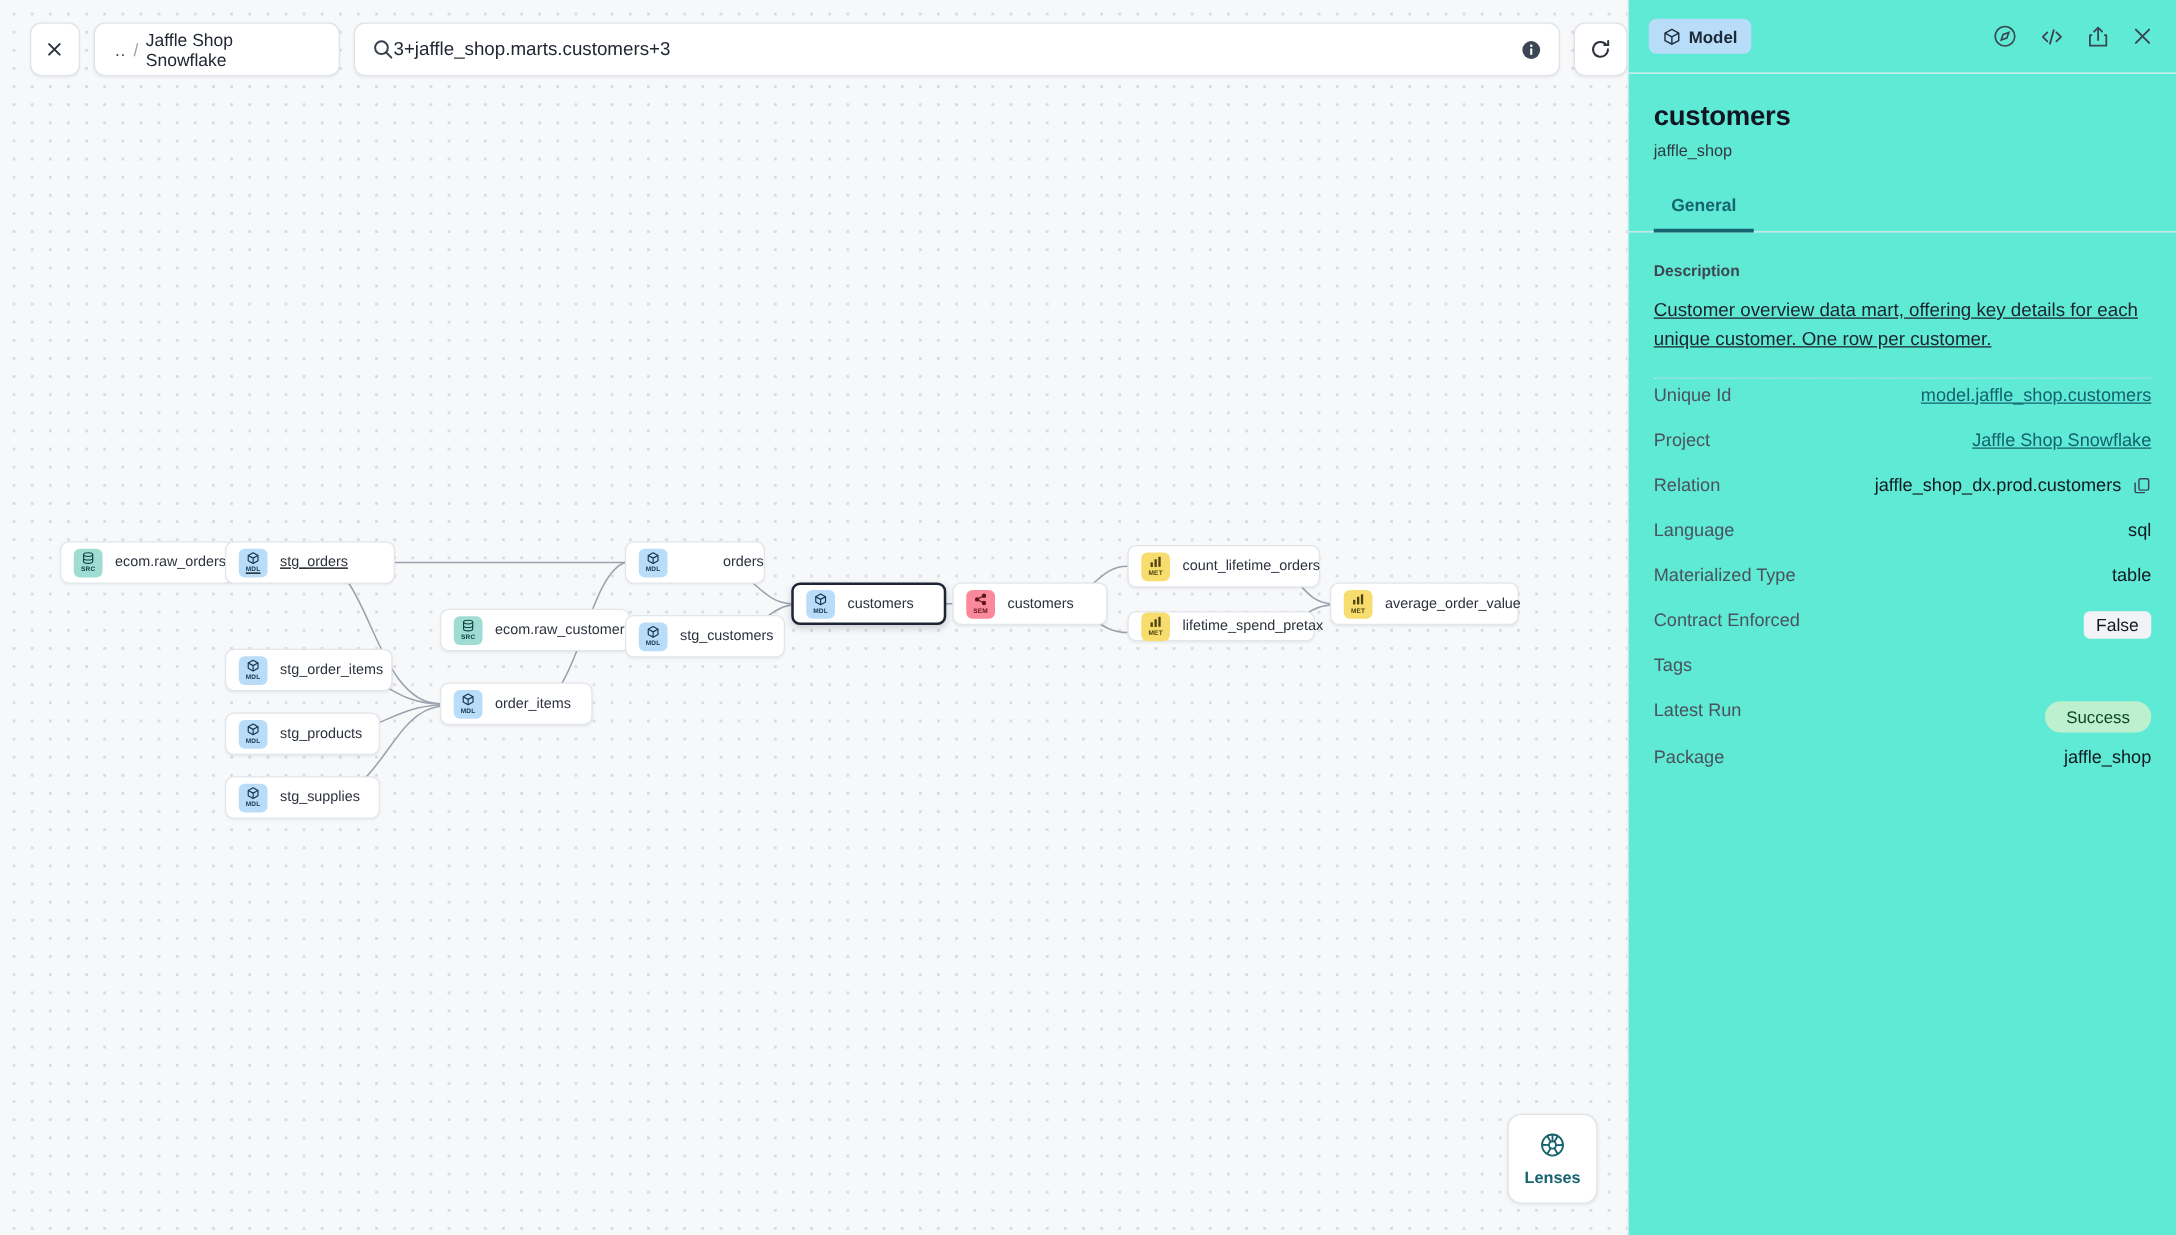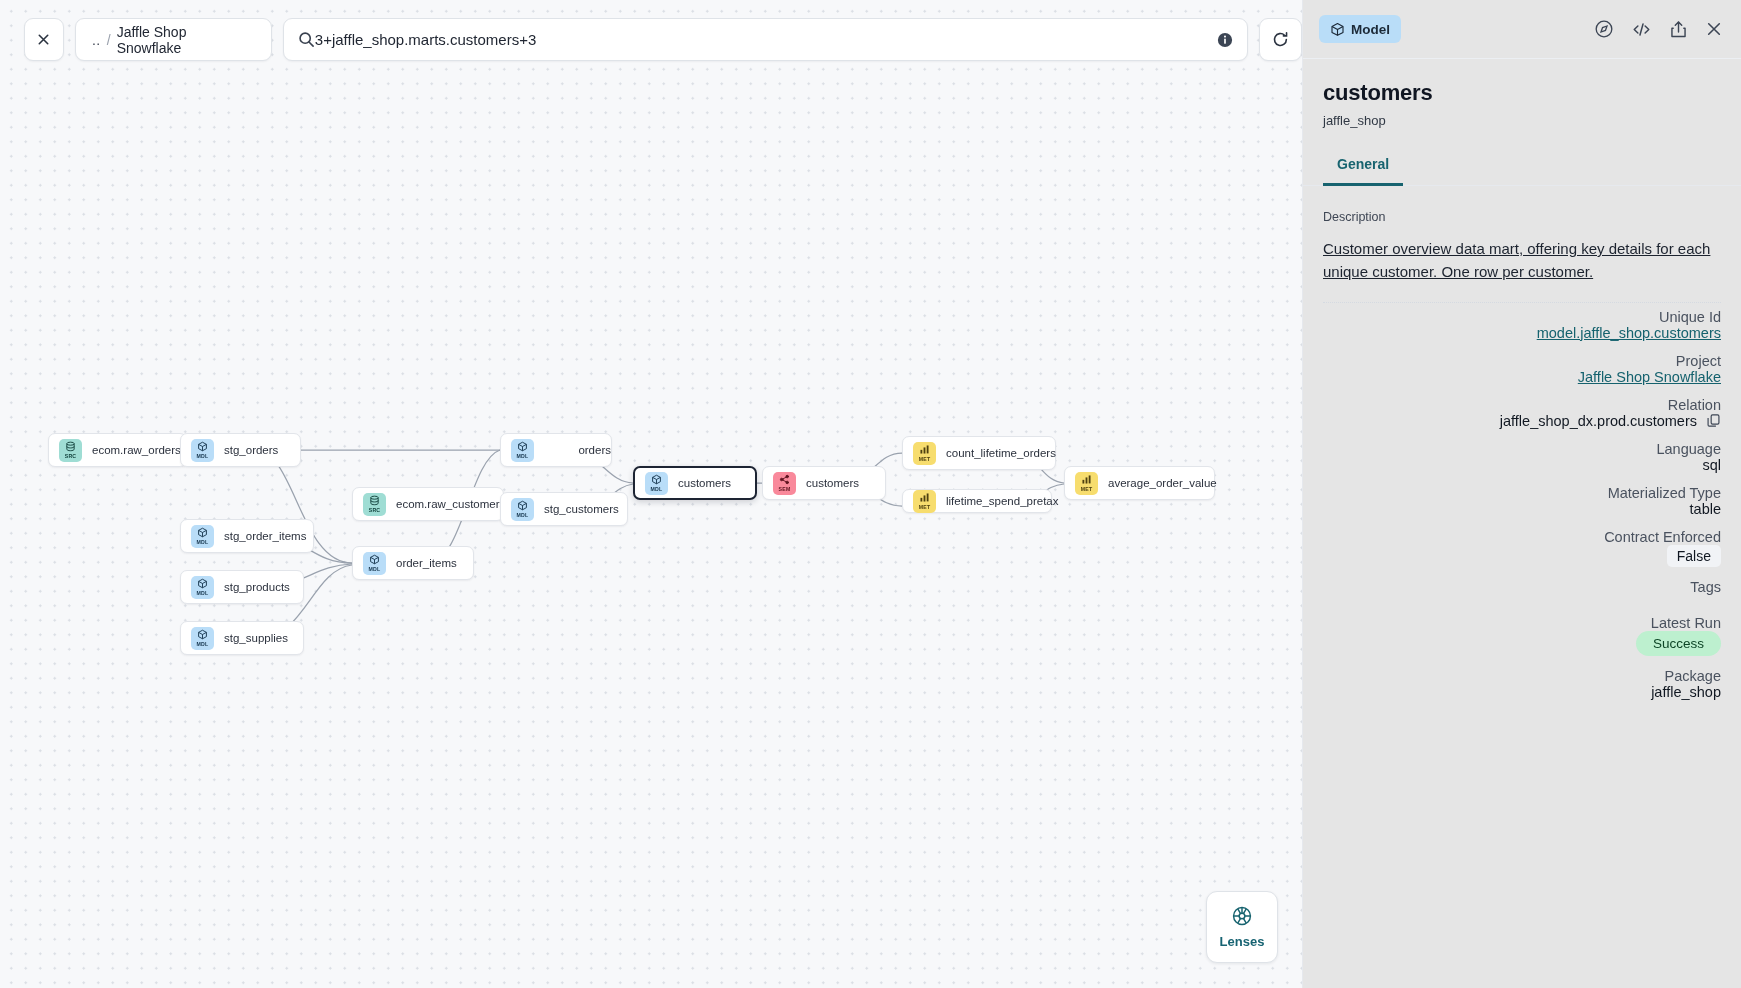--- a/index.html
+++ b/index.html
@@ -96,21 +96,21 @@
     width:72px; height:72px; background:#fff;
     border:1px solid #dfe3e8; border-radius:11px;
     display:flex; flex-direction:column; align-items:center; justify-content:center;
     gap:7px; cursor:pointer; box-shadow: 0 1px 3px rgba(16,24,40,.08);
     z-index: 6;
   }
   #lenses-label { font-size:13px; color:#176372; font-weight:600; }
 
   
   #details-pane {
-    width:439px; height:988px; background:#e5e5e5;
+    width:439px; height:988px; background:#5eead4;
     border-left:1px solid #e6e9ee;
     display:flex; flex-direction:column; flex:none;
   }
   #panel-header {
     height:59px; display:flex; align-items:center;
     padding: 0 18px 0 16px; gap:10px;
     border-bottom:1px solid #eceff3;
   }
   #model-chip {
     background:#b9ddf8; border-radius:6px; height:28px;
@@ -126,31 +126,31 @@
 
   #tabs { display:flex; padding: 0 20px; margin-top:22px; border-bottom:1px solid #e6e9ee; }
   .tab {
     font-size:14px; color:#17636f; font-weight:600;
     padding: 6px 14px 11px 14px; cursor:pointer;
     border-bottom:3px solid transparent; margin-bottom:-1px;
   }
   .tab.active { border-bottom-color:#17636f; }
 
   #panel-body { padding: 24px 20px 0 20px; overflow-y:auto; flex:1; }
-  #desc-label { font-size:12.5px; font-weight:normal; color:#3e4654; }
+  #desc-label { font-size:12.5px; font-weight:bold; color:#3e4654; }
   #desc-text {
     font-size:15px; color:#1c232f; line-height:1.52;
     margin-top:14px; padding-bottom:18px;
     border-bottom:1px dotted #d5dae1;
     text-decoration:underline;
   }
 
   .prop-row {
-    display:flex; align-items:flex-end; justify-content:space-between;
-    min-height:36px; padding: 6px 0; flex-direction: column;
+    display:flex; align-items:flex-start; justify-content:space-between;
+    min-height:36px; padding: 6px 0;
   }
   .prop-key { font-size:14.5px; color:#4a525f; }
   .prop-val { font-size:14.5px; color:#111822; text-align:right; display:flex; align-items:center; gap:9px;}
   .prop-val.link { color:#15626e; text-decoration:underline; cursor:pointer; }
   .chip-false { background:#f1f3f6; border-radius:5px; padding:3px 10px; font-size:14px; color:#111822;}
   .chip-success { background:#bdf0cf; border-radius:999px; padding:5px 17px; font-size:13.5px; color:#0d4526; cursor:pointer;}
   #copy-icon { cursor:pointer; color:#3c4554; display:flex; }
 </style>
 </head>
 <body>
@@ -244,21 +244,21 @@
           <div class="badge badge-src">
             <span class="bi"><svg width="11" height="11" viewBox="0 0 18 18" fill="none" stroke="#10403a" stroke-width="1.5">
                 <ellipse cx="9" cy="4.4" rx="6" ry="2.5"></ellipse>
                 <path d="M3 4.4 L3 13.4 C3 14.8 5.7 15.9 9 15.9 C12.3 15.9 15 14.8 15 13.4 L15 4.4"></path>
                 <path d="M3 9 C3 10.4 5.7 11.4 9 11.4 C12.3 11.4 15 10.4 15 9"></path>
               </svg></span>
             <span class="bt">SRC</span>
           </div>
           <span class="node-label">ecom.raw_orders</span>
         </div>
-        <div class="node" style="left: 180px; top: 433px; width: 121px; height: 34px;">
+        <div class="node" style="left: 180px; top: 433px; width: 136px; height: 34px; text-decoration: underline;">
           <div class="badge badge-mdl">
             <span class="bi"><svg width="11" height="11" viewBox="0 0 18 18" fill="none" stroke="#15354d" stroke-width="1.5" stroke-linejoin="round">
                 <path d="M9 2 L15.4 5.5 L15.4 12.5 L9 16 L2.6 12.5 L2.6 5.5 Z"></path>
                 <path d="M2.6 5.5 L9 9 L15.4 5.5 M9 9 L9 16"></path>
               </svg></span>
             <span class="bt">MDL</span>
           </div>
           <span class="node-label">stg_orders</span>
         </div>
         <div class="node" style="left: 180px; top: 519px; width: 134px; height: 34px;">

